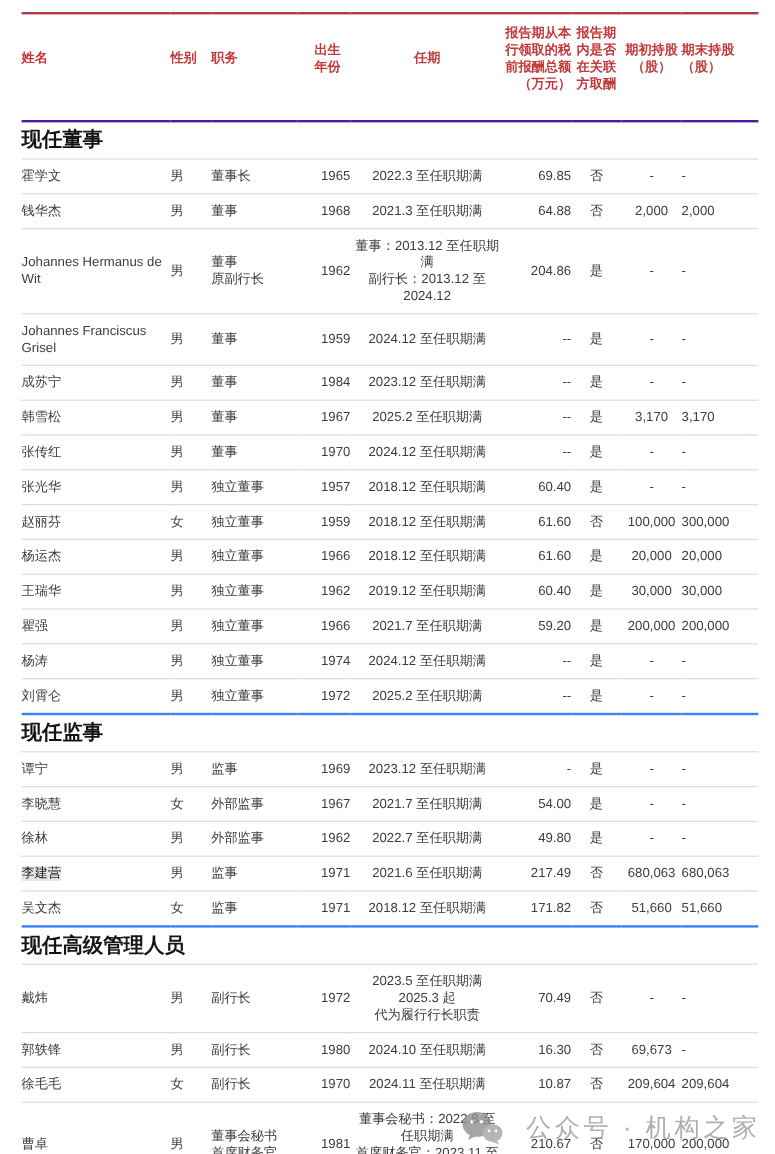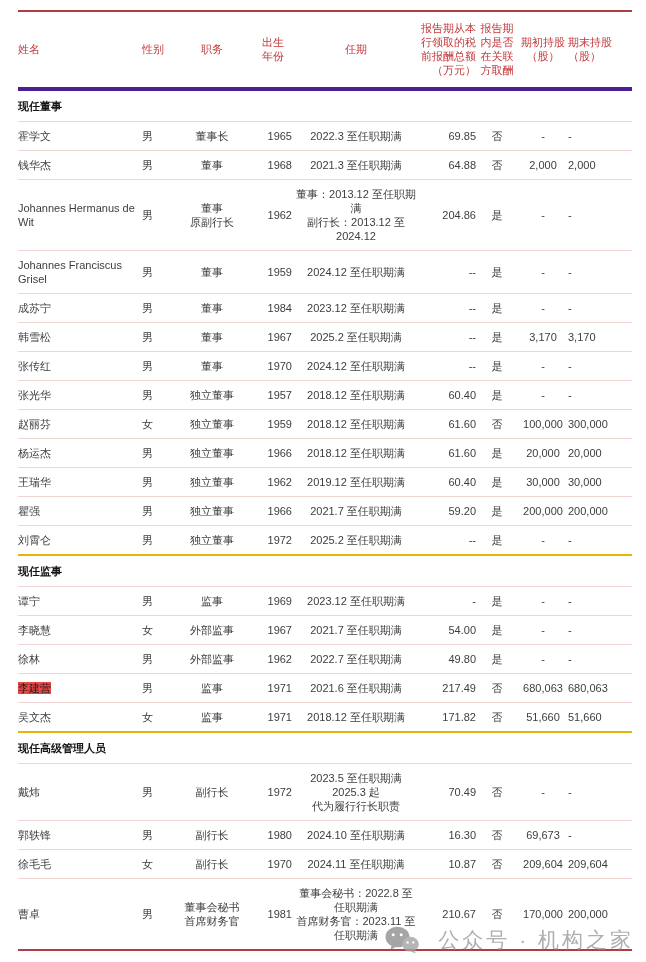--- a/index.html
+++ b/index.html
@@ -6,45 +6,45 @@
   body{
     width:646px;height:962px;background:#ffffff;position:relative;
     font-family:"Liberation Sans","DejaVu Sans",sans-serif;
     -webkit-font-smoothing:antialiased;overflow:hidden;
   }
   table{
     border-collapse:collapse;table-layout:fixed;width:614px;
     margin:10px 14px 0 18px;border-top:2px solid #AE3E46;
   }
   thead th{
-    color:#C23A3C;font-weight:normal;font-size:11px;line-height:14px;
-    padding:9px 0 10px;vertical-align:middle;white-space:pre-line;
-    border-bottom:4px solid #4c1d95;
+    color:#C23A3C;font-weight:bold;font-size:11px;line-height:14px;
+    padding:9px 0 23px;vertical-align:middle;white-space:pre-line;
+    border-bottom:2px solid #4c1d95;
   }
   td{
     font-size:11px;line-height:14px;color:#3d3d3d;
     padding:7px 0;vertical-align:middle;white-space:pre-line;
     border-bottom:1px solid #F0D5D5;word-wrap:break-word;
   }
   tr.section td{
-    font-weight:bold;color:#141414;font-size:11px;padding:8px 0;
-  }
-  tr.section-strong td{border-top:2px solid #eab308;}
+    font-weight:bold;color:#141414;font-size:17px;padding:8px 0;
+  }
+  tr.section-strong td{border-top:2px solid #3b82f6;}
   tbody tr:last-child td{border-bottom:2px solid #AE3E46;}
   .col-name{text-align:left;}
   .col-gender{text-align:left;}
-  .col-position{text-align:center;}
+  .col-position{text-align:left;}
   .col-birth{text-align:right;padding-left:6px;}
   .col-term{text-align:center;}
   .col-pay{text-align:right;}
   .col-related{text-align:center;}
   .col-begin{text-align:center;}
   .col-end{text-align:left;}
   th.col-birth{text-align:center;}
-  .highlight{background:#ef4444;color:#1d1d1d;}
+  .highlight{background:#e5e5e5;color:#1d1d1d;}
   .watermark{
     position:absolute;right:12px;bottom:8px;
     display:flex;align-items:center;gap:19px;
     color:#9a9a9a;opacity:.8;font-size:21px;letter-spacing:3px;
     white-space:nowrap;
   }
   .watermark svg{flex:0 0 auto;}
 </style>
 </head>
 <body>
@@ -217,20 +217,31 @@
           <td class="col-gender">男</td>
           <td class="col-position">独立董事</td>
           <td class="col-birth">1966</td>
           <td class="col-term">2021.7 至任职期满</td>
           <td class="col-pay">59.20</td>
           <td class="col-related">是</td>
           <td class="col-begin">200,000</td>
           <td class="col-end">200,000</td>
         </tr>
         <tr>
+          <td class="col-name">杨涛</td>
+          <td class="col-gender">男</td>
+          <td class="col-position">独立董事</td>
+          <td class="col-birth">1974</td>
+          <td class="col-term">2024.12 至任职期满</td>
+          <td class="col-pay">--</td>
+          <td class="col-related">是</td>
+          <td class="col-begin">-</td>
+          <td class="col-end">-</td>
+        </tr>
+        <tr>
           <td class="col-name">刘霄仑</td>
           <td class="col-gender">男</td>
           <td class="col-position">独立董事</td>
           <td class="col-birth">1972</td>
           <td class="col-term">2025.2 至任职期满</td>
           <td class="col-pay">--</td>
           <td class="col-related">是</td>
           <td class="col-begin">-</td>
           <td class="col-end">-</td>
         </tr>

